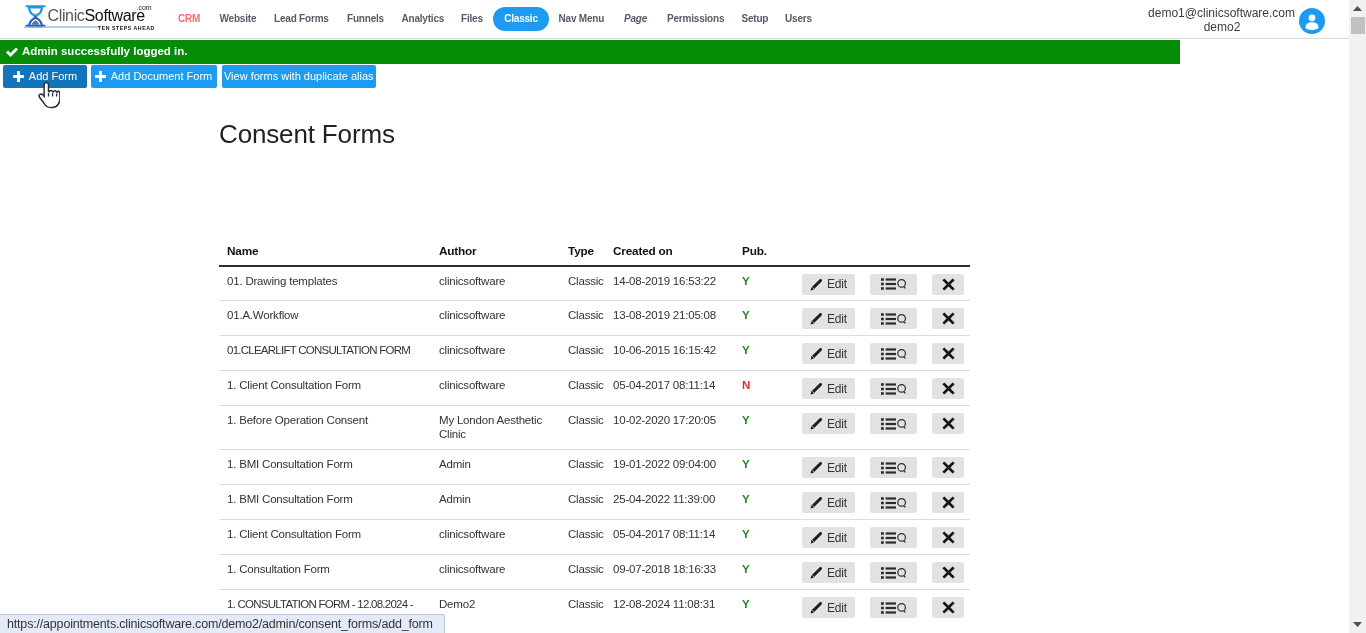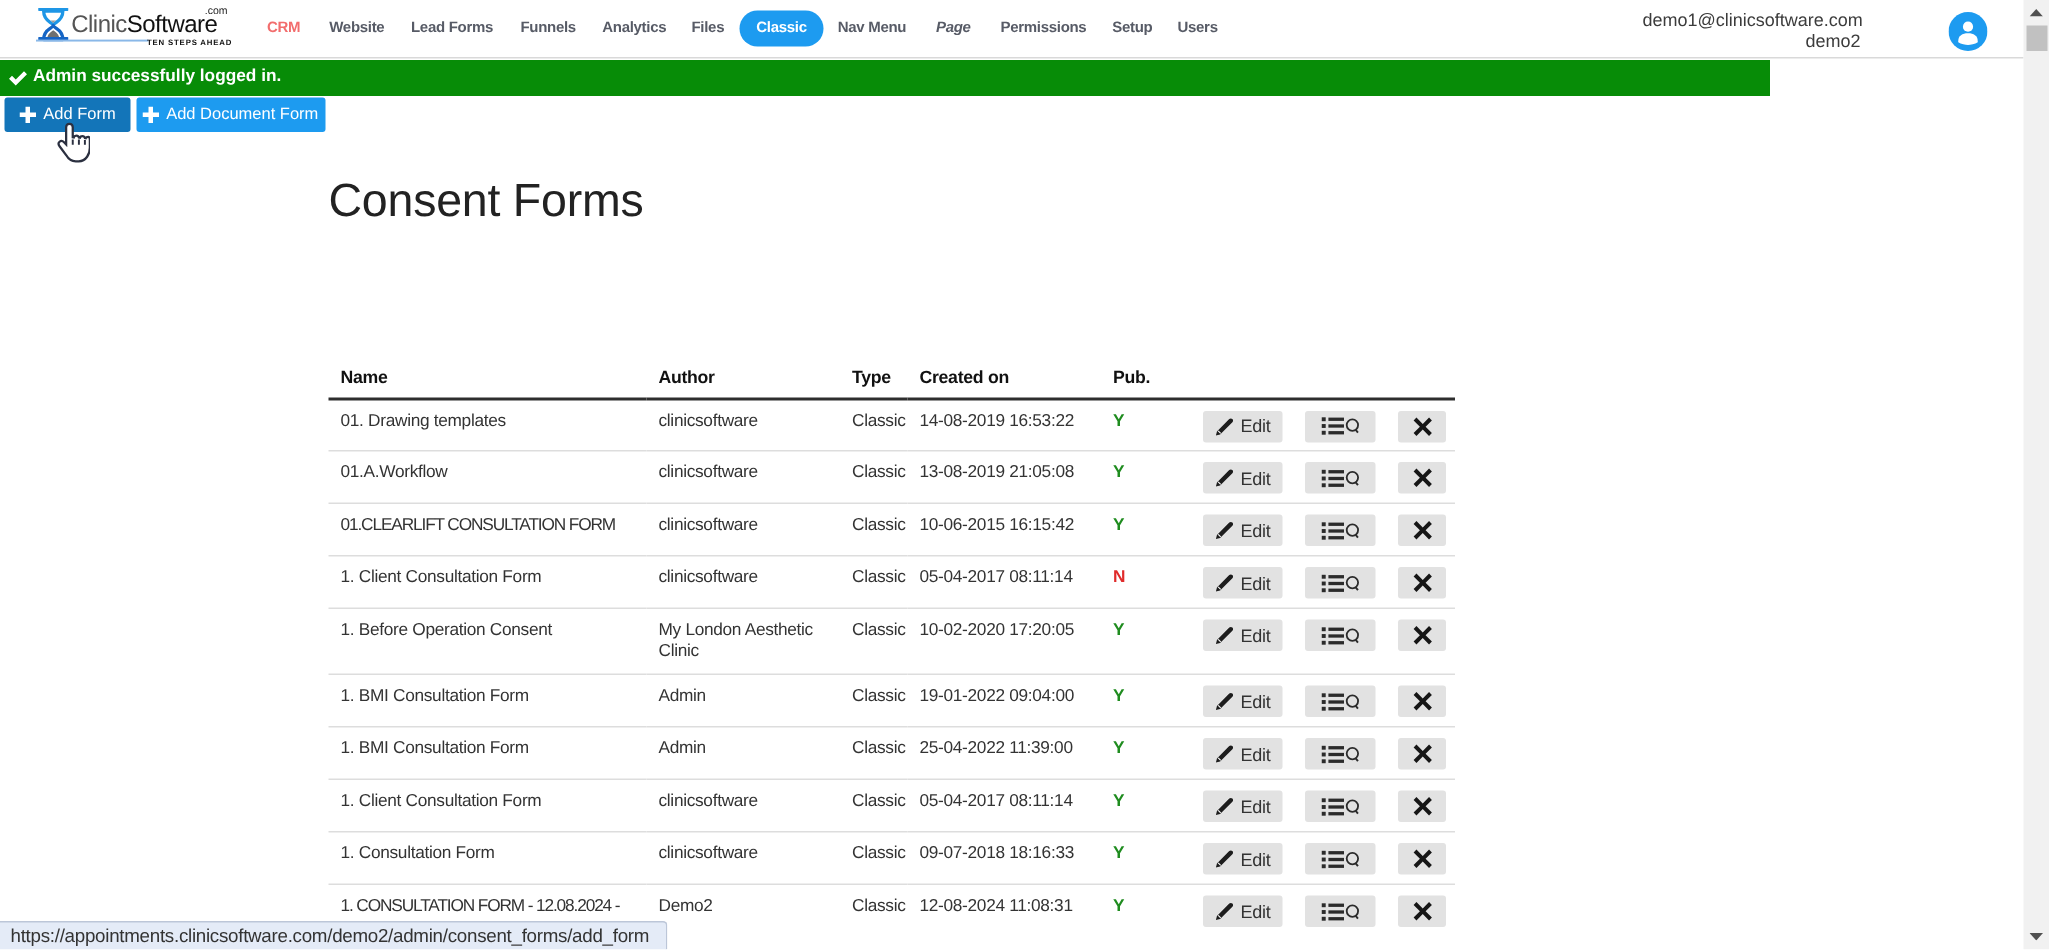--- a/index.html
+++ b/index.html
@@ -5,38 +5,38 @@
 * { margin:0; padding:0; box-sizing:border-box; }
 html,body { width:1366px; height:633px; overflow:hidden; }
 body { font-family:"Liberation Sans", sans-serif; background:#fff; position:relative; }
 #page { position:absolute; left:0; top:0; width:1366px; height:633px; overflow:hidden; }
 
 
 #navbar { position:absolute; left:0; top:0; width:1349px; height:39px; background:#fff; border-bottom:1px solid #d9d9d9; }
 .nav-item { position:absolute; top:0; height:38px; line-height:38px; font-size:10px; font-weight:bold; color:#575b66; letter-spacing:-0.2px; white-space:nowrap; }
 #nav-crm { color:#f26d6d; }
 #nav-pill { position:absolute; left:493px; top:6.5px; width:56px; height:24px; line-height:24px; border-radius:12px; background:#1d9bf0; color:#fff; text-align:center; font-size:10px; font-weight:bold; letter-spacing:-0.2px; }
-#useremail { position:absolute; left:1095px; top:6px; width:200px; font-size:12px; color:#3c3c3c; line-height:14px; }
+#useremail { position:absolute; left:1095px; top:6px; width:200px; text-align:right; font-size:12px; color:#3c3c3c; line-height:14px; }
 #userline2 { position:absolute; left:1163px; top:20px; width:118px; text-align:center; font-size:12px; color:#3c3c3c; line-height:14px; }
 #avatar { position:absolute; left:1298.5px; top:7.5px; }
 
 
 #greenbar { position:absolute; left:0; top:40px; width:1180px; height:23.5px; background:#078c07; color:#fff; font-size:11.5px; font-weight:bold; line-height:23.5px; }
 #greenbar svg { position:absolute; left:5px; top:5px; }
 #greenbar span { position:absolute; left:22px; top:0; }
 
 
 .topbtn { position:absolute; top:64.5px; height:23px; border-radius:2px; color:#fff; font-size:11px; display:flex; align-items:center; justify-content:center; white-space:nowrap; }
 .topbtn svg { margin-right:5px; }
 #btn1 { left:3px;   width:84px;  background:#1375b9; }
 #btn2 { left:90.5px; width:126px; background:#1d9bf0; }
 #btn3 { left:221.5px; width:154.5px; background:#1d9bf0; }
 
 
-#title { position:absolute; left:219px; top:121px; font-size:31px; font-weight:normal; color:#222; line-height:26px; letter-spacing:-0.15px; }
+#title { position:absolute; left:219px; top:121px; font-size:26px; font-weight:normal; color:#222; line-height:26px; letter-spacing:-0.15px; }
 
 
 #search { position:absolute; left:219px; top:204px; width:752px; height:26px; border:1px solid #c9c9c9; border-radius:2px; background:#fff; font-size:13.5px; color:#999; line-height:24px; padding-left:6px; }
 
 
 #tbl { position:absolute; left:219px; top:238.5px; width:751px; border-collapse:collapse; table-layout:fixed; font-size:11.5px; color:#333; letter-spacing:-0.2px; }
 #tbl th { text-align:left; font-weight:bold; color:#111; font-size:11.8px; padding:4px 8px 6px 8px; border-bottom:2px solid #2e2e2e; line-height:16px; }
 #tbl td { vertical-align:top; padding:7px 8px 0 8px; border-bottom:1px solid #ddd; line-height:14px; white-space:nowrap; }
 #tbl td:nth-child(2) { white-space:normal; }
 #tbl tr.nb td { border-bottom:none; }
@@ -103,20 +103,21 @@
       </svg>
     <span>Admin successfully logged in.</span>
   </div>
 
   <div class="topbtn" id="btn1"><svg width="11" height="11" viewBox="0 0 11 11">
         <path d="M4 0 H7 V4 H11 V7 H7 V11 H4 V7 H0 V4 H4 Z" fill="#fff"></path>
       </svg>Add Form</div>
   <div class="topbtn" id="btn2"><svg width="11" height="11" viewBox="0 0 11 11">
         <path d="M4 0 H7 V4 H11 V7 H7 V11 H4 V7 H0 V4 H4 Z" fill="#fff"></path>
       </svg>Add Document Form</div>
+  <div class="topbtn" id="btn3">View forms with duplicate alias</div>
 
   <svg id="cursor" width="22" height="28" viewBox="0 0 22 28" style="position:absolute;left:38px;top:81px;z-index:50;">
     <path d="M8.3 1.5 C9.6 1.5 10.5 2.4 10.5 3.9 L10.5 10.5 L11.2 10.6 C11.4 9.9 12 9.4 12.9 9.4 C13.8 9.4 14.4 9.9 14.6 10.7 L15.3 10.8 C15.5 10.2 16.1 9.7 16.9 9.7 C17.8 9.7 18.4 10.2 18.6 11 L19.2 11.1 C19.4 10.6 20 10.2 20.7 10.2 L20.9 10.2 C21.7 10.3 21.9 11 21.9 12.2 L21.9 17.5 C21.9 21.5 19.5 26.5 14.5 26.5 L12.5 26.5 C9.5 26.5 7.6 25 6.2 22.5 L1.7 16.5 C0.8 15.3 0.9 14.2 1.7 13.5 C2.6 12.7 3.8 12.9 4.7 13.8 L6.1 15.3 L6.1 3.9 C6.1 2.4 7 1.5 8.3 1.5 Z" fill="#fff" stroke="#2b3040" stroke-width="1.5"></path>
     <path d="M10.5 12 L10.5 15.5 M14.6 12 L14.6 15.5 M18.6 12.4 L18.6 15.5" stroke="#2b3040" stroke-width="1.3" fill="none"></path>
   </svg>
 
   <div id="title">Consent Forms</div>
 
 
   <table id="tbl">

